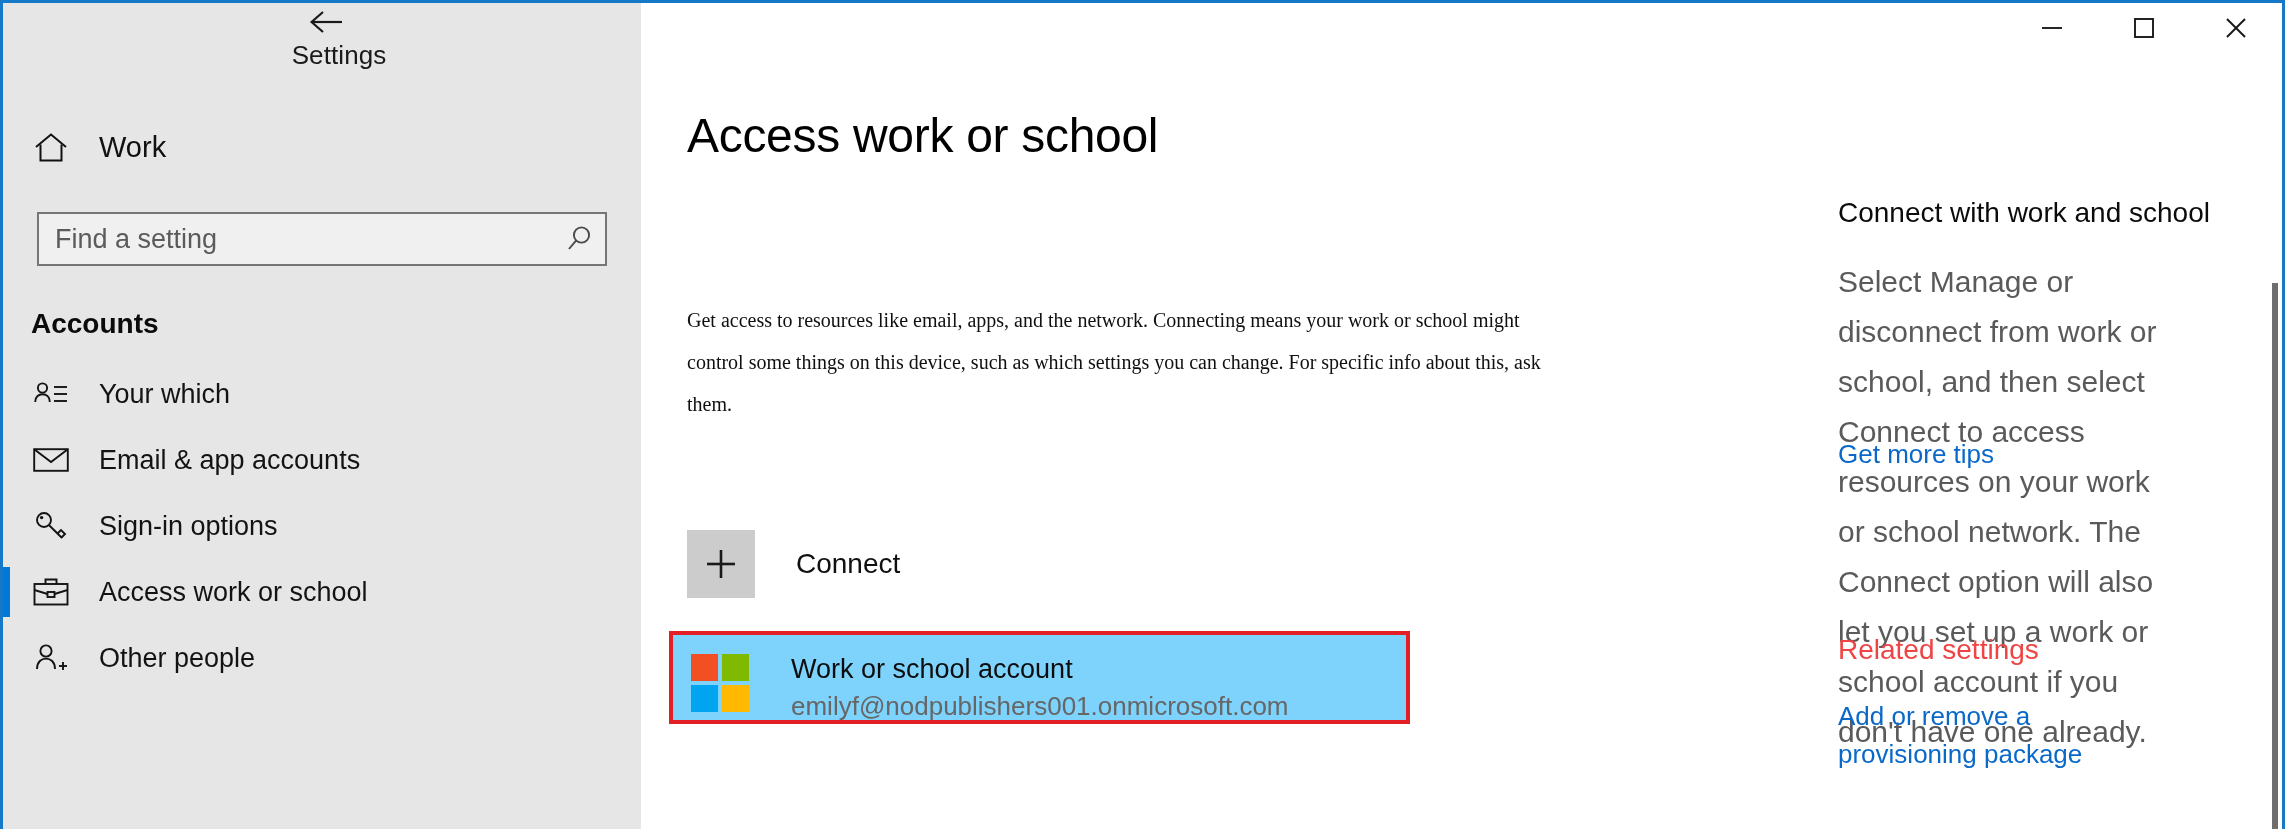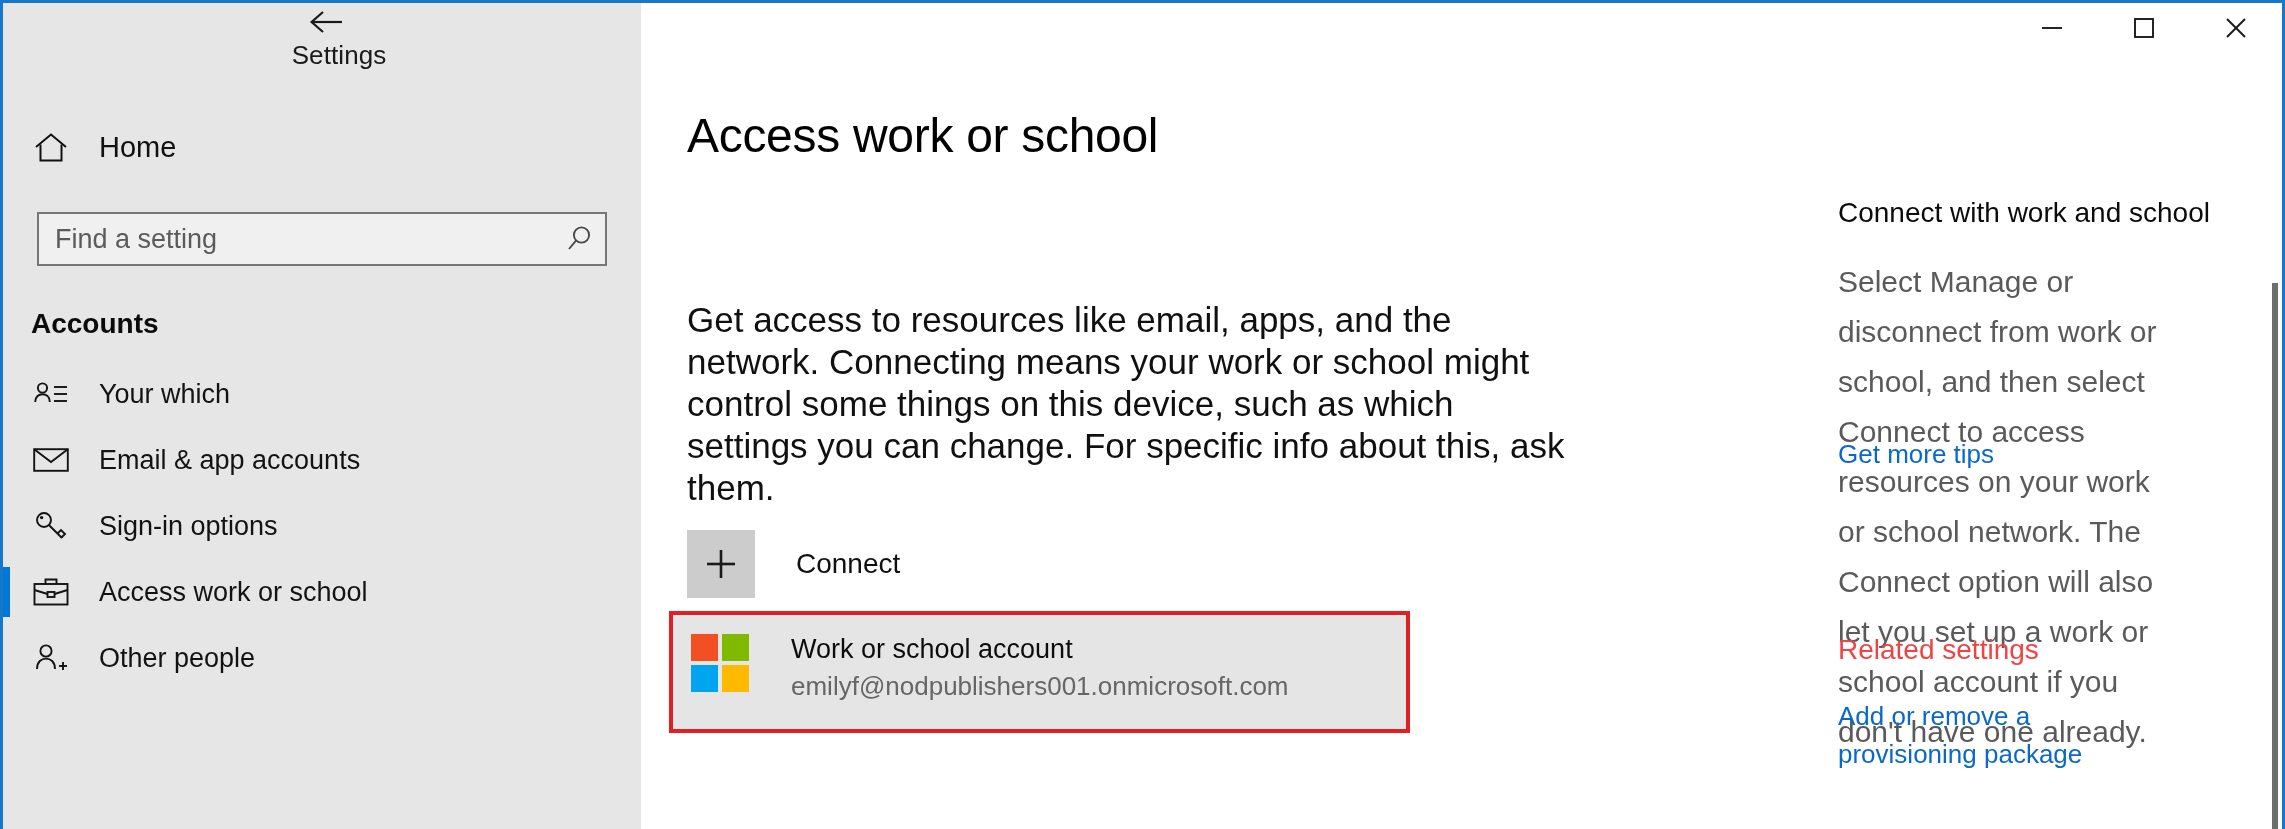--- a/index.html
+++ b/index.html
@@ -148,23 +148,24 @@
     left: 46px; top: 105px;
     font-size: 48px;
     color: #000;
     letter-spacing: -.3px;
   }
 
   #body-text {
     position: absolute;
     left: 46px; top: 296px;
     width: 880px;
-    font-size: 35px;
+    font-size: 20px;
     line-height: 42px;
     color: #101010;
+    font-family: Liberation Serif, serif;
   }
 
   #connect-row {
     position: absolute;
     left: 46px; top: 527px;
     display: flex;
     align-items: center;
     cursor: default;
   }
   #connect-plus {
@@ -174,24 +175,24 @@
     flex-shrink: 0;
   }
   #connect-label {
     margin-left: 41px;
     font-size: 28px;
     color: #101010;
   }
 
   #account-card {
     position: absolute;
-    left: 28px; top: 608px;
-    width: 741px; height: 122px;
+    left: 28px; top: 628px;
+    width: 741px; height: 93px;
     border: 4px solid #e31f26;
-    background: #e5e5e5;
+    background: #7dd3fc;
   }
   #account-inner {
     position: absolute;
     left: 18px; top: 16px;
     display: flex;
     align-items: flex-start;
   }
   #ms-logo {
     width: 58px; height: 58px;
     display: grid;
@@ -290,21 +291,21 @@
       <div id="app-title">Settings</div>
     </div>
 
     <div id="home-row">
       <span class="nav-icon">
         <svg width="34" height="31" viewBox="0 0 34 31">
           <path d="M2 15 L17 2.5 L32 15" fill="none" stroke="#111" stroke-width="2"></path>
           <path d="M6.5 12.5 L6.5 28.5 L27.5 28.5 L27.5 12.5" fill="none" stroke="#111" stroke-width="2"></path>
         </svg>
       </span>
-      <span id="home-label">Home</span>
+      <span id="home-label">Work</span>
     </div>
 
     <div id="search-wrap">
       <input id="search-input" type="text" placeholder="Find a setting" style="">
       <span id="search-icon-btn">
         <svg width="26" height="28" viewBox="0 0 26 28">
           <circle cx="15.5" cy="10" r="7.6" fill="none" stroke="#4a4a4a" stroke-width="1.9"></circle>
           <line x1="10.2" y1="15.4" x2="3" y2="24" stroke="#4a4a4a" stroke-width="1.9"></line>
         </svg>
       </span>

